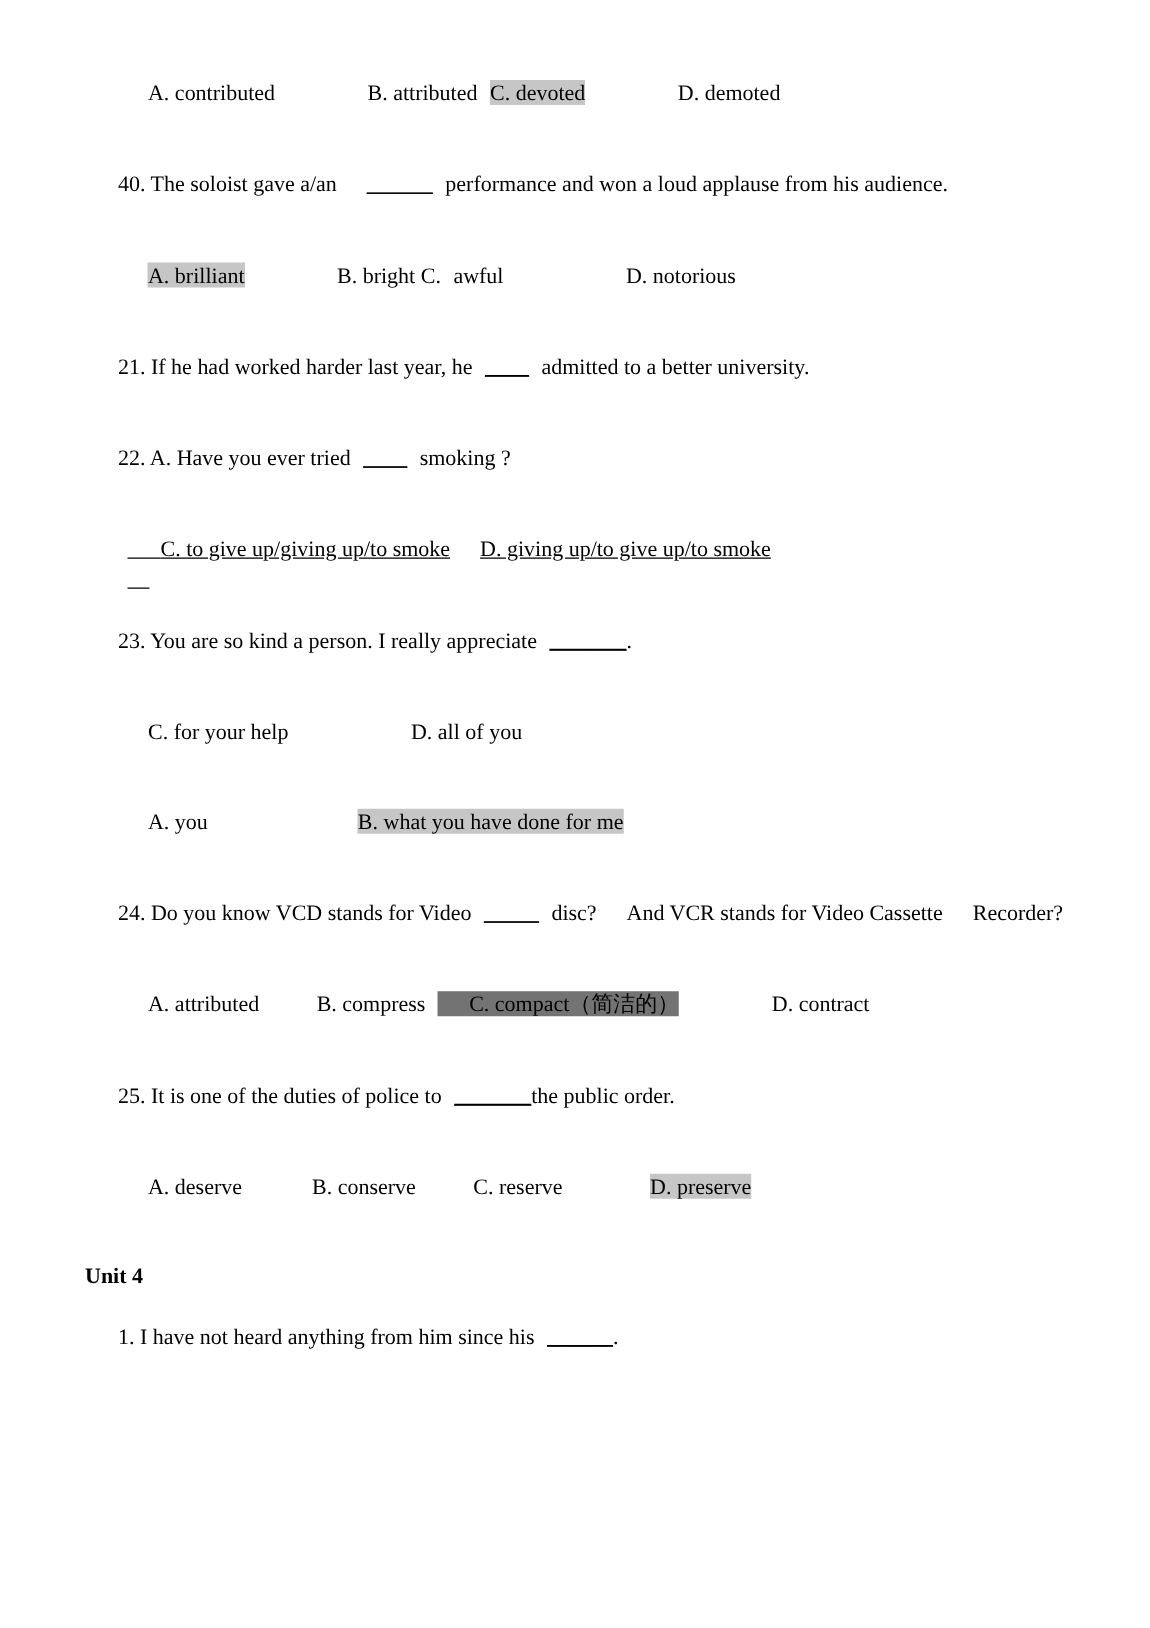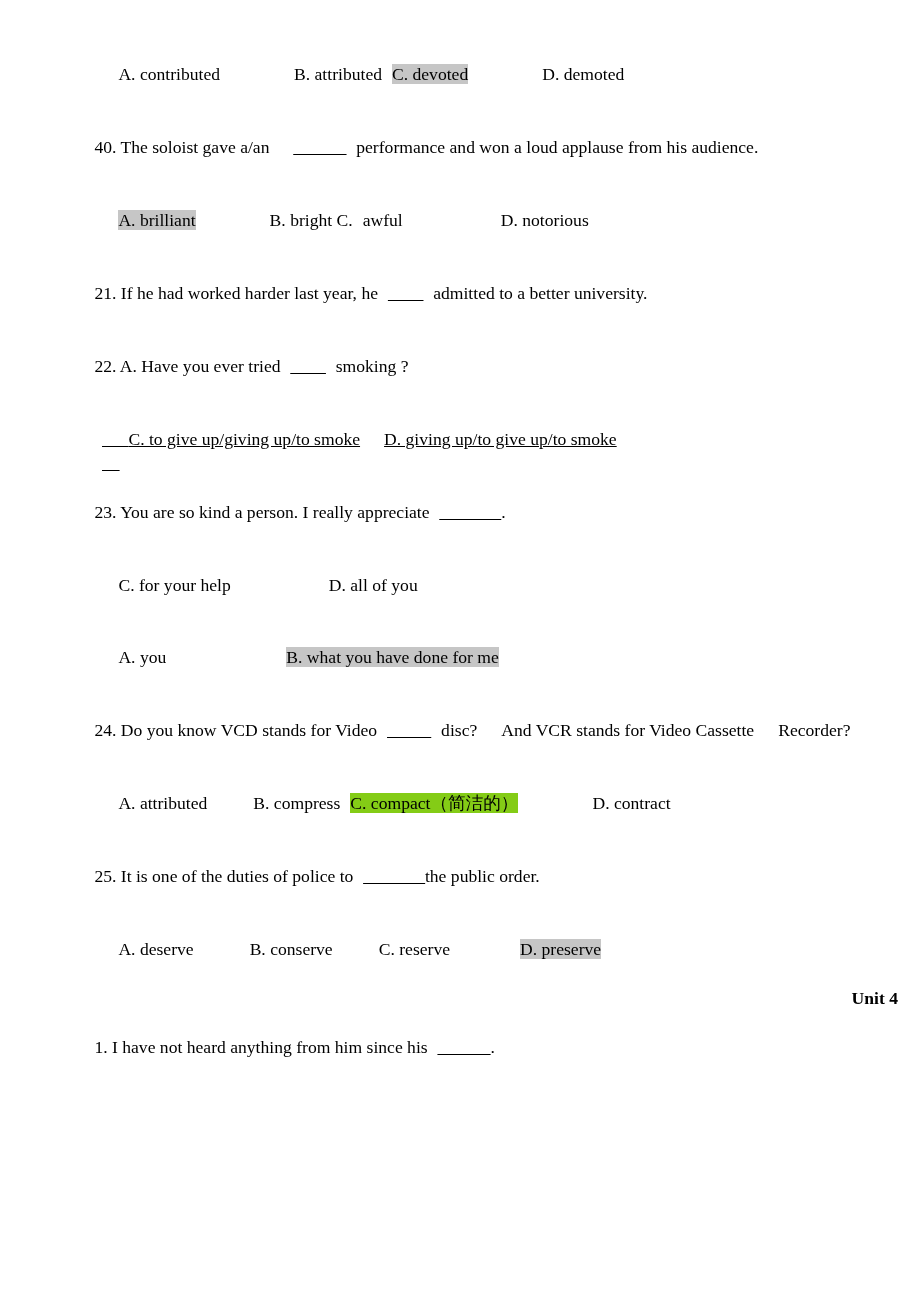--- a/index.html
+++ b/index.html
@@ -35,29 +35,30 @@
   }
   .opt {        
     padding-left: 24px;
   }
   .opt2 {
     padding-left: 34px;
     text-decoration: underline;
   }
   .unit {
     font-weight: bold;
+    margin-top: 22px;
     margin-bottom: 1px;
-    text-align: right;
   }
   
   .hl-gray {
     background: #c6c6c6;
   }
   .hl-mag {
-    background: #84cc16;
+    background: #737373;
+    padding-left: 25px;
   }
   
   .blank {
     text-decoration: underline;
     white-space: pre;
   }
   .sp-s  { display:inline-block; width: 10px; }
   .sp-m  { display:inline-block; width: 24px; }
   .sp-l  { display:inline-block; width: 46px; }
   .sp-xl { display:inline-block; width: 74px; }

